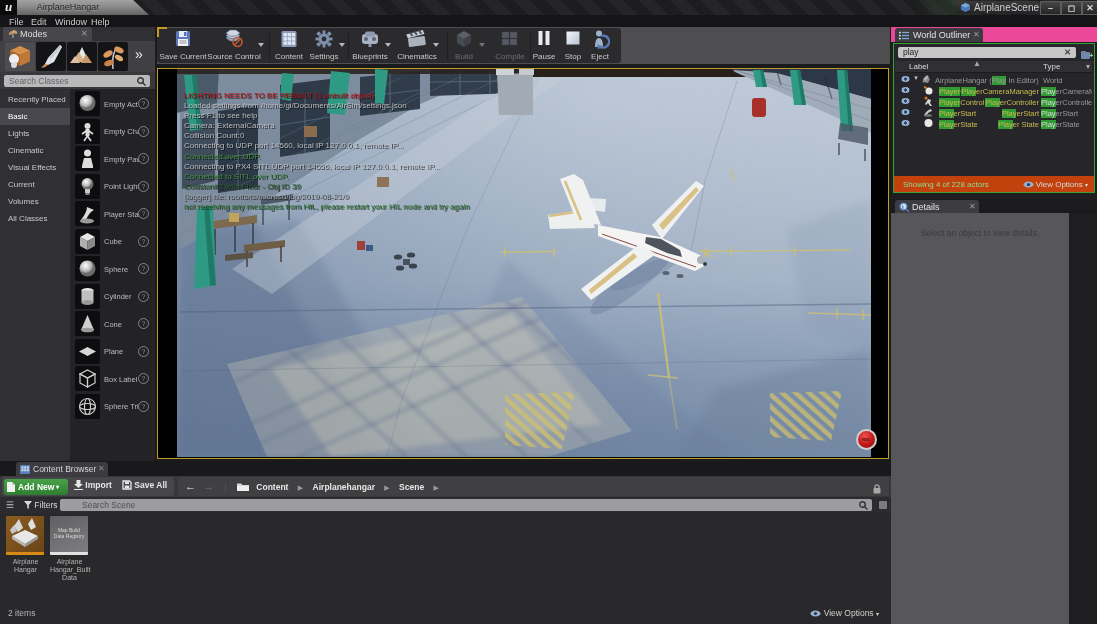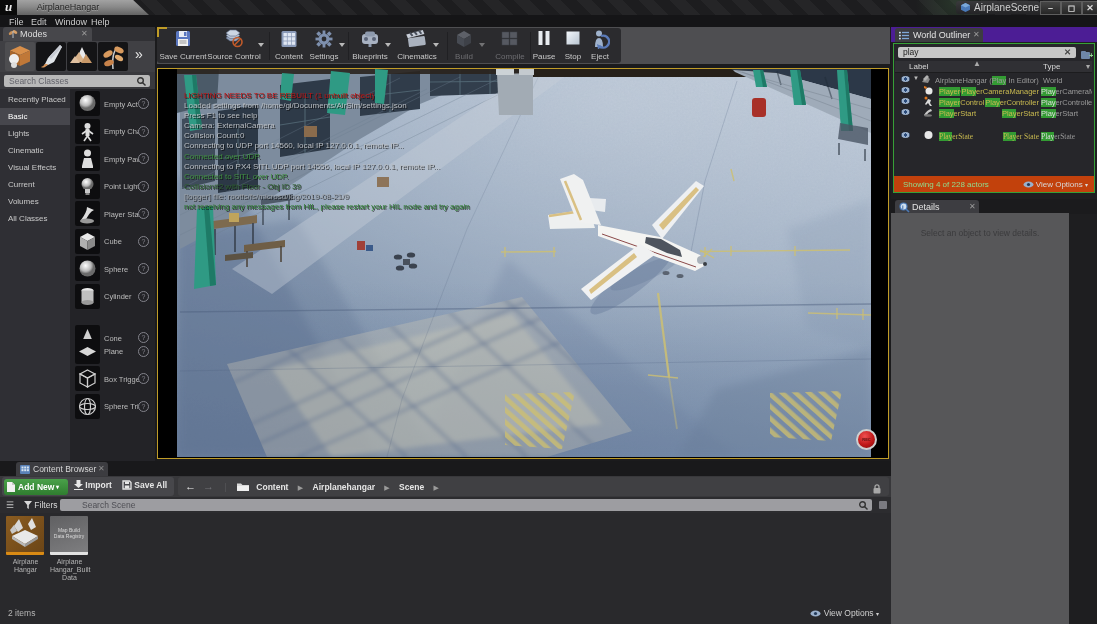--- a/index.html
+++ b/index.html
@@ -42,21 +42,21 @@
 .tdrop{position:absolute;top:16px;width:0;height:0;border-left:3px solid transparent;border-right:3px solid transparent;border-top:4px solid #b9b9b9;}
 
 #viewport{left:157px;top:68px;width:732px;height:391px;background:#000;border:1.5px solid #c09c27;box-sizing:border-box;}
 #scene{position:absolute;left:18.5px;top:0px;}
 #dbg{position:absolute;left:26px;top:22px;font-size:8px;line-height:10.1px;white-space:nowrap;text-shadow:1px 1px 0 rgba(10,10,10,.75);color:#b9bdc2;}
 #rec{position:absolute;left:698px;top:360px;width:21px;height:21px;border-radius:50%;background:radial-gradient(circle at 40% 30%,#ef5050,#c01818 55%,#7c0a0a);border:2px solid #cfcfcf;box-sizing:border-box;color:#5a1010;font-size:4px;font-weight:bold;text-align:center;line-height:17px;}
 
 #cornermark{left:157px;top:27px;width:8px;height:8px;border-left:2px solid #c09c27;border-top:2px solid #c09c27;}
 
 #rightpanel{left:891px;top:27px;width:206px;height:597px;background:#1e1e20;}
-#wotabrow{left:0;top:0;width:206px;height:15px;background:#4c1d95;}
+#wotabrow{left:0;top:0;width:206px;height:15px;background:#ec4899;}
 #wotab{left:4px;top:1px;width:88px;height:14px;background:#3d3d41;border-radius:3px 3px 0 0;color:#e2e2e2;font-size:9px;}
 #wobody{left:2px;top:16px;width:202px;height:150px;background:#26262a;border:1.5px solid #37a037;box-sizing:border-box;}
 #wosearch{position:absolute;left:4px;top:3px;width:178px;height:11px;background:#c6c6c6;border-radius:2px;color:#222;font-size:8.5px;line-height:11px;padding-left:5px;box-sizing:border-box;}
 #woadd{position:absolute;left:186px;top:3px;width:13px;height:12px;}
 #wohdr{position:absolute;left:1px;top:17px;width:197px;height:11px;background:#303034;color:#d8d8d8;font-size:8px;border-bottom:1px solid #1c1c1e;}
 .worow{position:absolute;left:1px;width:197px;height:11px;font-size:7.5px;white-space:nowrap;overflow:hidden;}
 .wolbl{color:#c9ba50;}
 .wogrey{color:#999;}
 .hl{background:#339b33;}
 .eye{position:absolute;left:6px;top:2px;width:9px;height:6px;border-radius:50%;background:radial-gradient(circle at 50% 50%,#2a4a7a 0 30%,#9ab0cc 31% 70%,#44597a 71%);}
@@ -222,21 +222,21 @@
       </div>
     <div class="item" style="top:194.5px;">
         <div class="iicon"><svg width="25" height="25">
             <ellipse cx="12.5" cy="6.5" rx="6" ry="2.5" fill="#e8e8e8"></ellipse>
             <rect x="6.5" y="6.5" width="12" height="12" fill="#c0c0c0"></rect>
             <ellipse cx="12.5" cy="18.5" rx="6" ry="2.5" fill="#9a9a9a"></ellipse>
           </svg></div>
         <div class="ilabel">Cylinder</div>
         <div class="ihelp">?</div>
       </div>
-    <div class="item" style="top:236px;">
+    <div class="item" style="top:222px;">
         <div class="iicon"><svg width="25" height="25">
             <polygon points="12.5,4 19,19 6,19" fill="#d0d0d0"></polygon>
             <ellipse cx="12.5" cy="19" rx="6.5" ry="2.3" fill="#9a9a9a"></ellipse>
           </svg></div>
         <div class="ilabel">Cone</div>
         <div class="ihelp">?</div>
       </div>
     <div class="item" style="top:249.5px;">
         <div class="iicon"><svg width="25" height="25">
             <polygon points="12.5,8 21,12.5 12.5,17 4,12.5" fill="#d8d8d8"></polygon>
@@ -245,21 +245,21 @@
         <div class="ihelp">?</div>
       </div>
     <div class="item" style="top:277px;">
         <div class="iicon"><svg width="25" height="25">
             <g fill="none" stroke="#cfcfcf" stroke-width="1.2">
               <polygon points="12.5,4 20,8 12.5,12 5,8"></polygon>
               <polygon points="5,8 12.5,12 12.5,21 5,17"></polygon>
               <polygon points="20,8 12.5,12 12.5,21 20,17"></polygon>
             </g>
           </svg></div>
-        <div class="ilabel">Box Trigge</div>
+        <div class="ilabel">Box Label</div>
         <div class="ihelp">?</div>
       </div>
     <div class="item" style="top:304.5px;">
         <div class="iicon"><svg width="25" height="25">
             <g fill="none" stroke="#cfcfcf" stroke-width="1.1">
               <circle cx="12.5" cy="12.5" r="8"></circle>
               <ellipse cx="12.5" cy="12.5" rx="8" ry="3"></ellipse>
               <ellipse cx="12.5" cy="12.5" rx="3" ry="8"></ellipse>
             </g>
           </svg></div>
@@ -672,21 +672,21 @@
     <div class="worow" style="top:63px;">
         <span class="eye"></span>
         <span style="position:absolute;left:27px;top:0;"><svg width="12" height="10">
             <path d="M2,8 q3,-5 7,-6 l1,2 q-4,1 -6,5 z" fill="#c8c8c8"></path>
             <ellipse cx="6" cy="8.5" rx="4" ry="1.2" fill="#777"></ellipse>
           </svg></span>
         <span class="wolbl" style="position:absolute;left:44px;top:1.5px;"><span class="hl">Play</span>erStart</span>
         <span class="wolbl" style="position:absolute;right:53px;top:1.5px;"><span class="hl">Play</span>erStart</span>
         <span class="wogrey" style="position:absolute;left:146px;top:1.5px;"><span class="hl" style="color:#ddd;">Play</span>erStart</span>
       </div>
-    <div class="worow" style="top:86px;font-family:Liberation Serif, serif;">
+    <div class="worow" style="top:74px;">
         <span class="eye"></span>
         <span style="position:absolute;left:28px;top:0;"><svg width="11" height="10">
             <circle cx="5.5" cy="5" r="4" fill="#e8e8e8"></circle>
           </svg></span>
         <span class="wolbl" style="position:absolute;left:44px;top:1.5px;"><span class="hl">Play</span>erState</span>
         <span class="wolbl" style="position:absolute;right:53px;top:1.5px;"><span class="hl">Play</span>er State</span>
         <span class="wogrey" style="position:absolute;left:146px;top:1.5px;"><span class="hl" style="color:#ddd;">Play</span>erState</span>
       </div>
   </div>
   <div class="abs" style="left:2px;top:149px;width:202px;height:17px;background:#c2410c;border:1.5px solid #37a037;border-top:none;box-sizing:border-box;">

